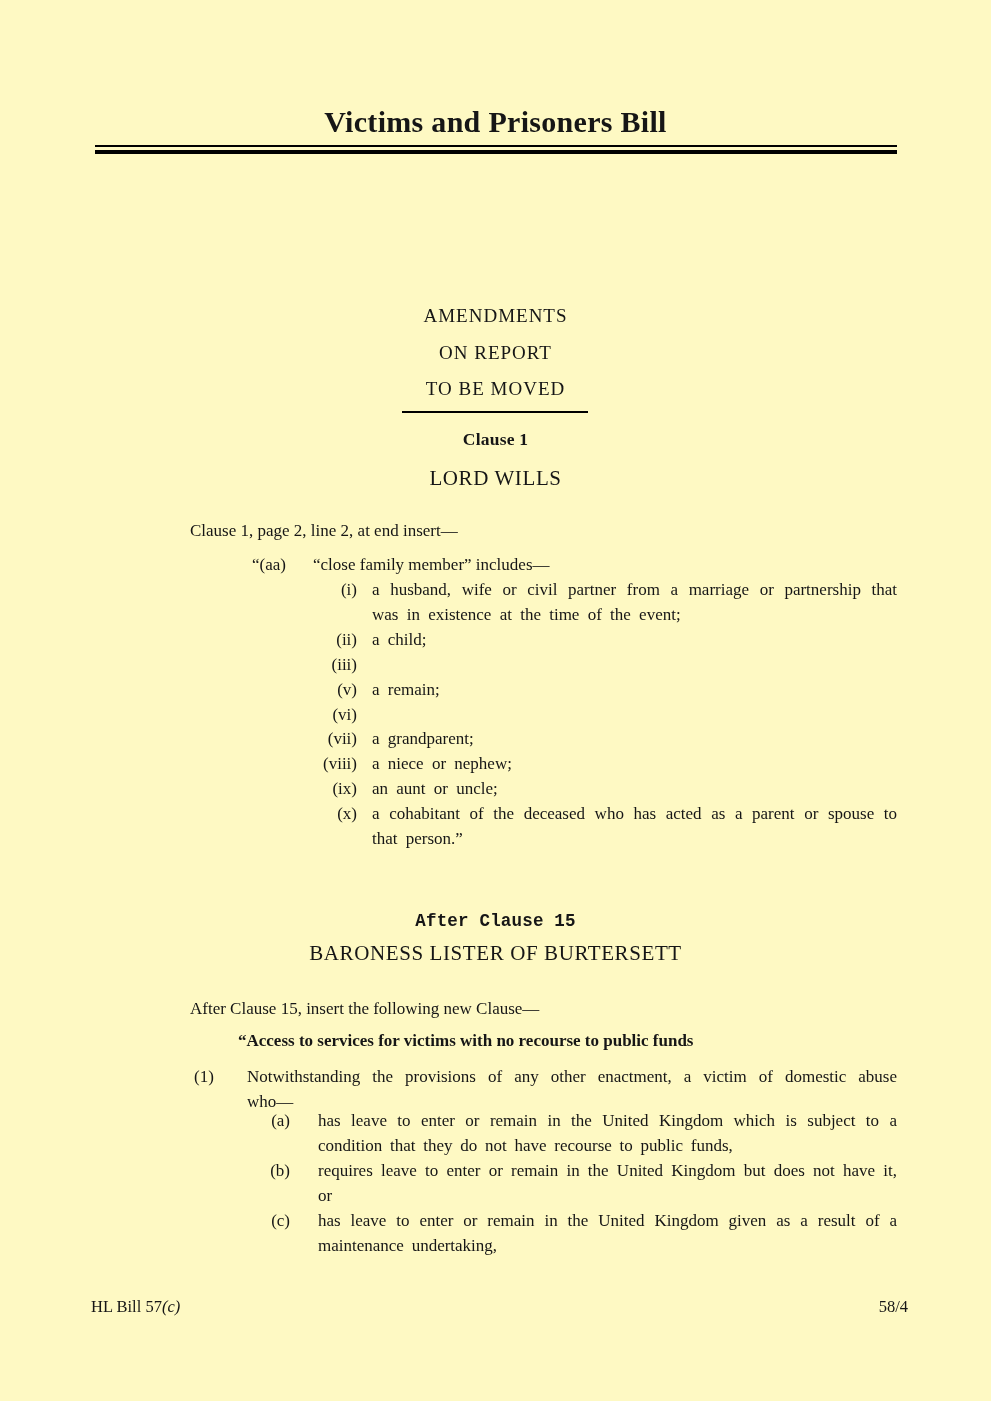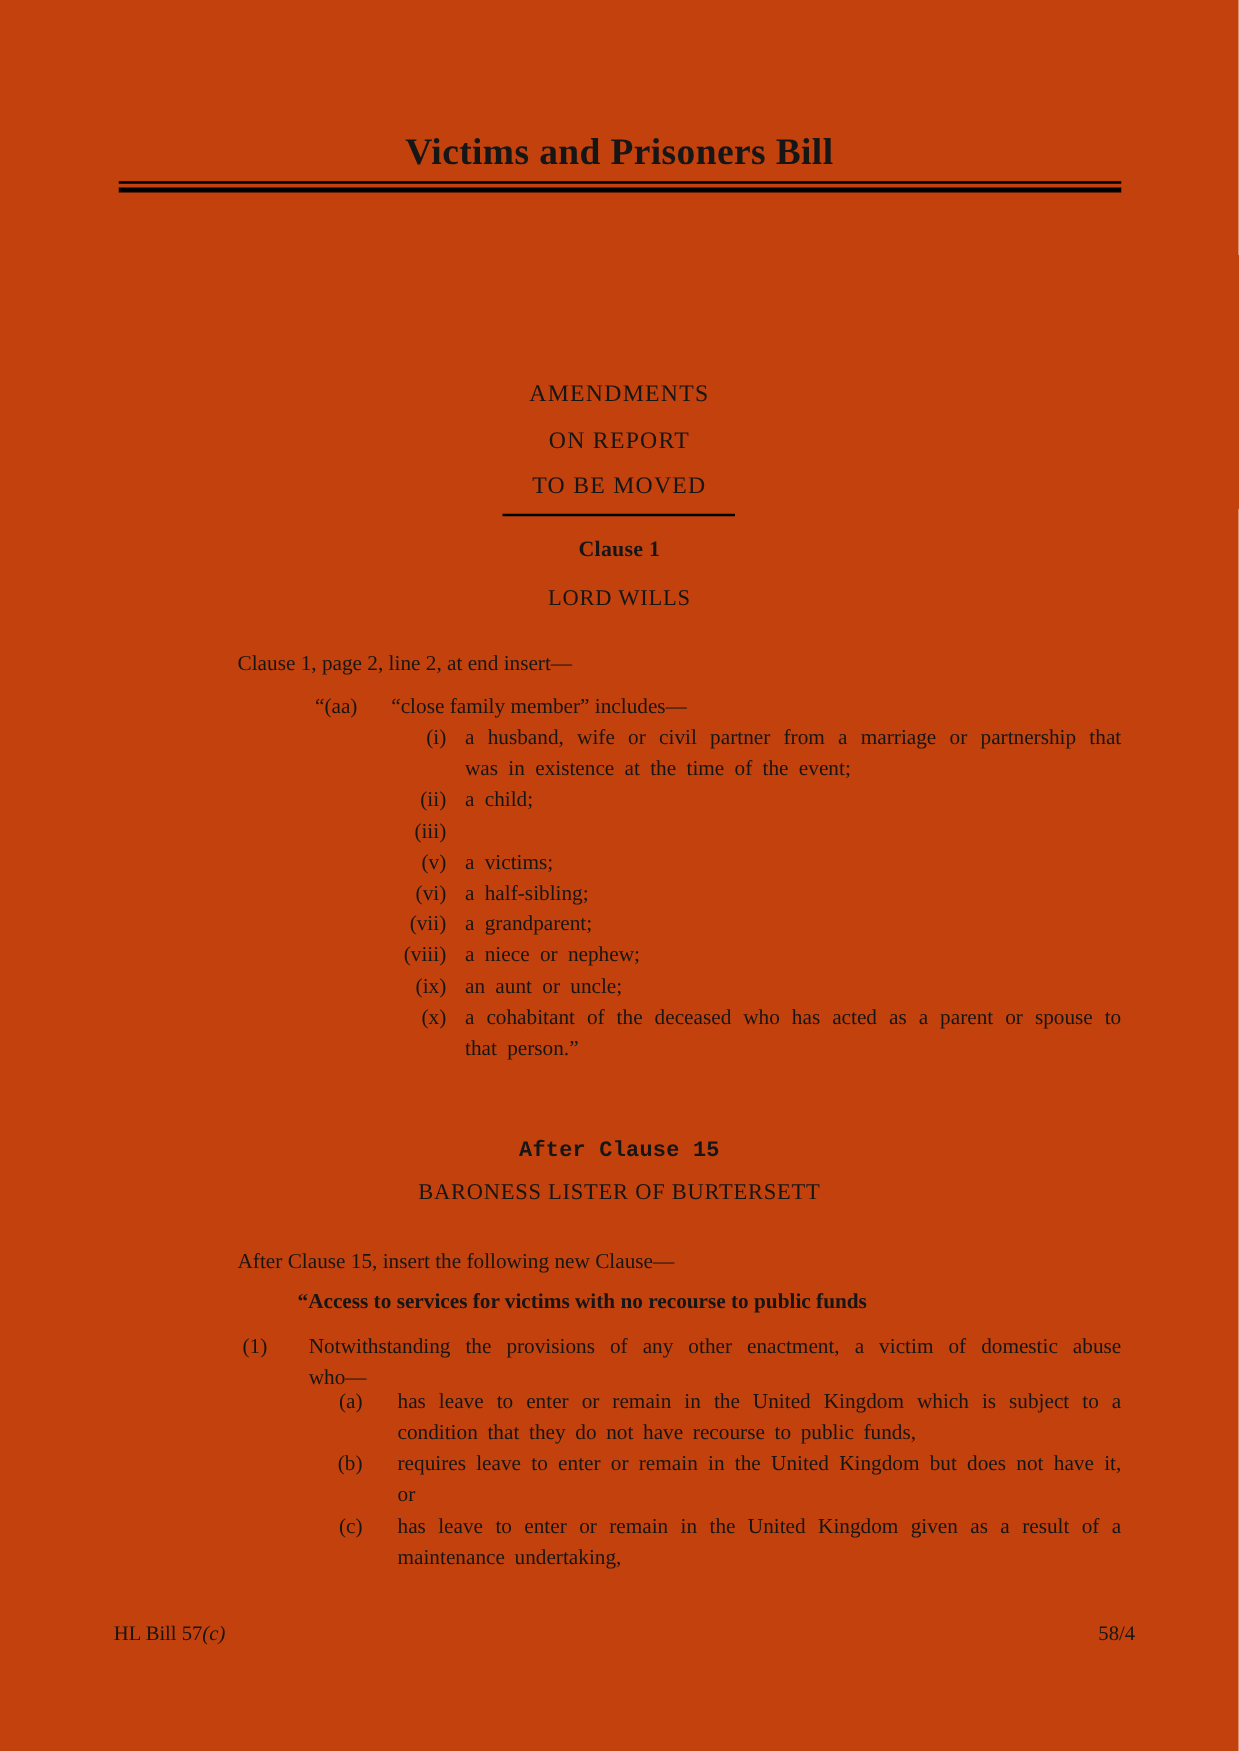--- a/index.html
+++ b/index.html
@@ -1,19 +1,19 @@
 <!DOCTYPE html>
 <html><head>
 <meta charset="utf-8">
 <style>
   html, body { margin:0; padding:0; background:#ffffff; }
   .page {
     position:relative;
     width:991px; height:1401px;
-    background:#c2410c;
+    background:#fef9c3;
     font-family:"Liberation Serif", serif;
     color:#161616;
     overflow:hidden;
   }
   .abs { position:absolute; }
   .center { left:0; width:991px; text-align:center; }
 
   .bill-title {
     top:105px; font-size:30px; font-weight:bold;
     letter-spacing:0.3px; line-height:34px;
@@ -27,21 +27,21 @@
   }
   .marshalled-rule {
     top:411px; left:402px; width:186px; border-top:2px solid #000;
   }
   .clause-heading {
     font-size:17.5px; font-weight:bold; line-height:24px; letter-spacing:0.2px;
   }
   .heading-1 { top:427px; }
   .heading-2 { top:909px;font-family:Liberation Mono, monospace; }
   .mover {
-    font-size:18px; line-height:24px; letter-spacing:0.6px;
+    font-size:21px; line-height:24px; letter-spacing:0.6px;
   }
   .mover-1 { top:466px; }
   .mover-2 { top:941px; }
   .body-text { font-size:17px; line-height:24.9px; }
   .instruction-1 { top:519px; left:190px; }
   .instruction-2 { top:997px; left:190px; }
 
   .aa-row { top:553px; left:252px; width:645px; display:flex; }
   .aa-marker { flex:0 0 61px; }
   .aa-text { flex:1; }
@@ -100,25 +100,24 @@
     </div>
     <div class="item-row">
       <span class="roman-num">(ii)</span>
       <span class="roman-text">a child;</span>
     </div>
     <div class="item-row">
       <span class="roman-num">(iii)</span>
     </div>
     <div class="item-row">
       <span class="roman-num">(v)</span>
-      <span class="roman-text">a victims;</span>
+      <span class="roman-text">a remain;</span>
     </div>
     <div class="item-row">
       <span class="roman-num">(vi)</span>
-      <span class="roman-text">a half-sibling;</span>
     </div>
     <div class="item-row">
       <span class="roman-num">(vii)</span>
       <span class="roman-text">a grandparent;</span>
     </div>
     <div class="item-row">
       <span class="roman-num">(viii)</span>
       <span class="roman-text">a niece or nephew;</span>
     </div>
     <div class="item-row">

